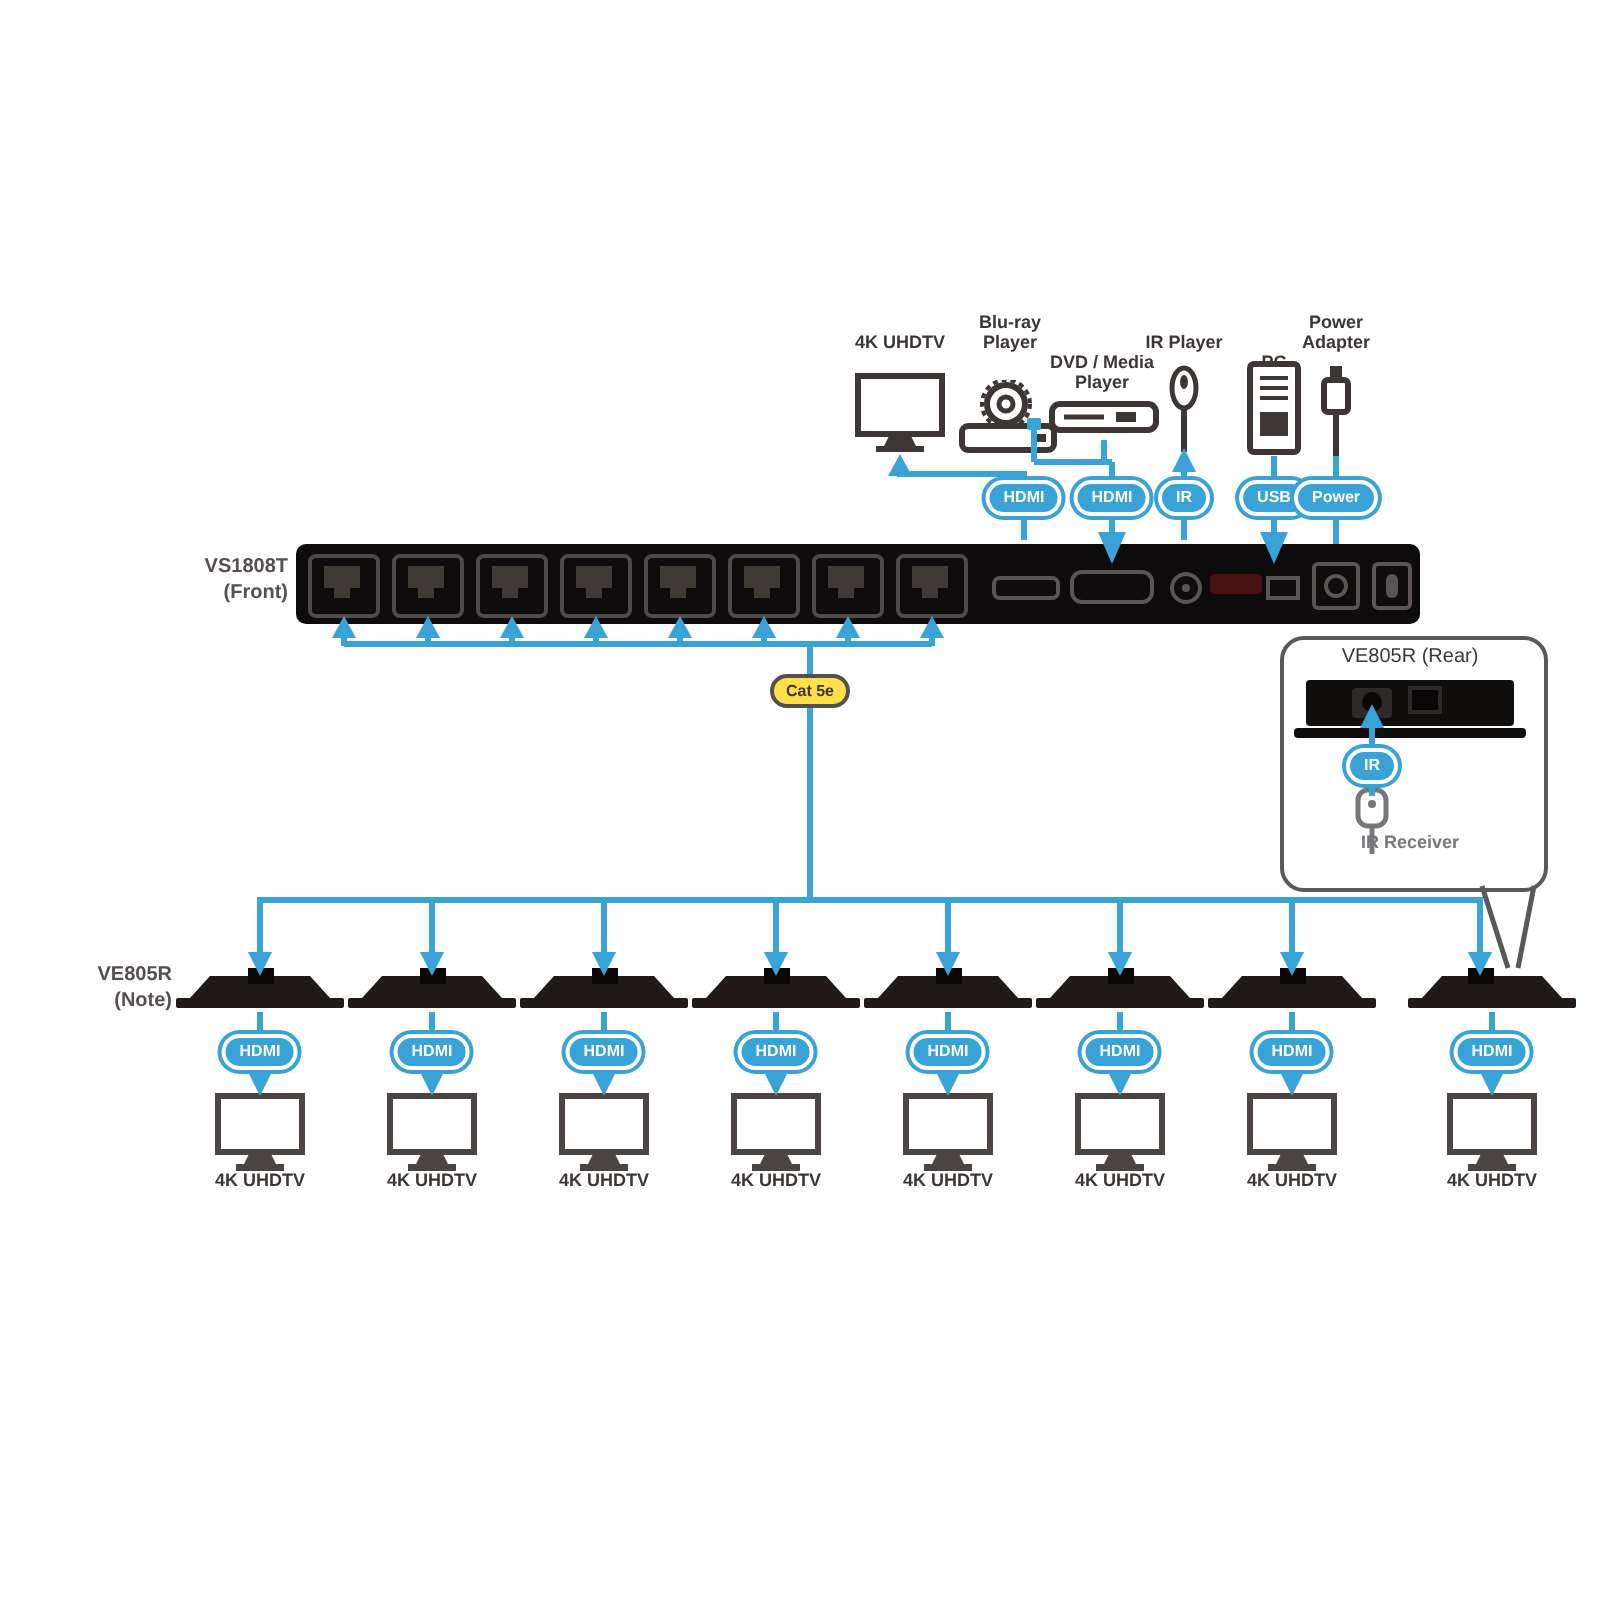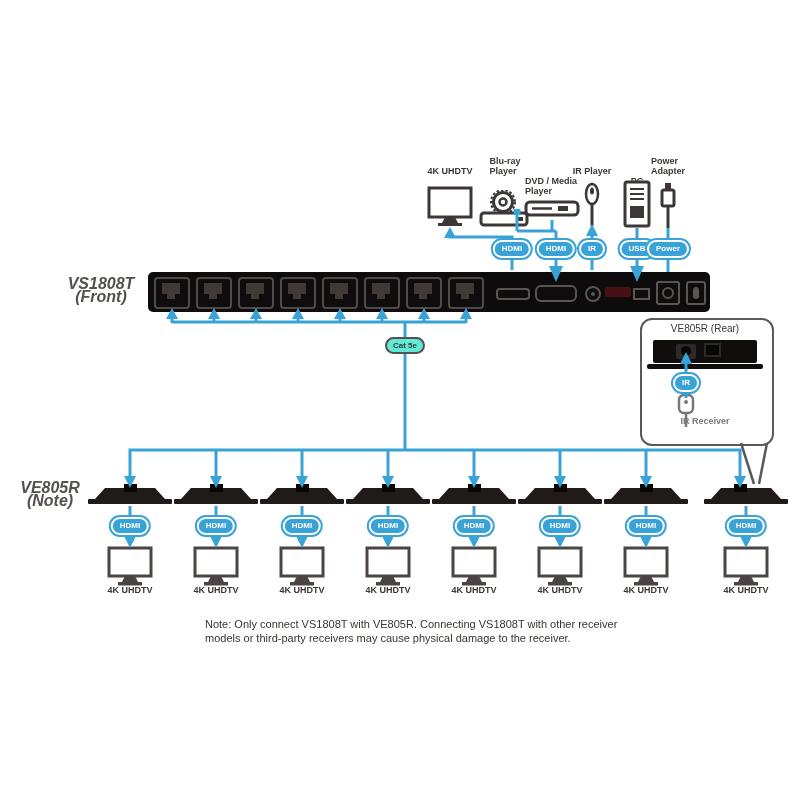--- a/index.html
+++ b/index.html
@@ -1,25 +1,25 @@
 <!DOCTYPE html>
 <html><head>
 <meta charset="utf-8">
 <style>
   html,body{margin:0;padding:0;}
   body{width:800px;height:800px;background:#fff;font-family:"Liberation Sans",sans-serif;}
   .stage{position:relative;width:800px;height:800px;background:#fff;overflow:hidden;}
   svg{display:block;}
   .wires{position:absolute;left:0;top:0;pointer-events:none;}
-  .toplabel{position:absolute;transform:translateX(-50%);text-align:left;font-size:9px;font-weight:bold;color:#3C3735;line-height:10px;white-space:nowrap;}
+  .toplabel{position:absolute;transform:translateX(-50%);text-align:center;font-size:9px;font-weight:bold;color:#3C3735;line-height:10px;white-space:nowrap;}
   .toplabel span{display:block;}
-  .sidelabel{position:absolute;text-align:center;font-size:16px;font-weight:bold;color:#55504D;line-height:13px;font-style:italic;}
+  .sidelabel{position:absolute;text-align:right;font-size:10px;font-weight:bold;color:#55504D;line-height:13px;}
   .sidelabel span{display:block;}
   .pill{position:absolute;transform:translateX(-50%);background:#39A3D7;color:#fff;font-size:8px;font-weight:bold;line-height:1;padding:3px 7px;border:2px solid #fff;border-radius:10px;box-shadow:0 0 0 2px #39A3D7;white-space:nowrap;z-index:6;}
-  .pill-plain{position:absolute;transform:translateX(-50%);background:#5eead4;color:#3C3735;font-size:8px;font-weight:bold;line-height:1;padding:2.5px 6px;border:2px solid #55504D;border-radius:9px;white-space:nowrap;z-index:6;text-align:center;}
+  .pill-plain{position:absolute;transform:translateX(-50%);background:#fde047;color:#3C3735;font-size:8px;font-weight:bold;line-height:1;padding:2.5px 6px;border:2px solid #55504D;border-radius:9px;white-space:nowrap;z-index:6;text-align:center;}
   .device{position:absolute;left:148px;top:272px;width:562px;height:40px;background:#0D0B0B;border-radius:5px;z-index:2;}
   .rj45{position:absolute;top:5px;width:32px;height:28px;background:#0E0C0C;border:2px solid #4F4A47;border-radius:4px;}
   .rj45::before{content:"";position:absolute;left:6px;top:4px;width:18px;height:11px;background:#403A37;}
   .rj45::after{content:"";position:absolute;left:11px;top:15px;width:8px;height:5px;background:#403A37;}
   .hdmi-s{position:absolute;left:348px;top:16px;width:30px;height:8px;background:#0E0C0C;border:2px solid #5A5552;border-radius:4px;}
   .hdmi-b{position:absolute;left:387px;top:13px;width:38px;height:13px;background:#0E0C0C;border:2px solid #5A5552;border-radius:6px;}
   .irjack{position:absolute;left:437px;top:14px;width:12px;height:12px;background:#0E0C0C;border:2px solid #5A5552;border-radius:50%;}
   .irjack::before{content:"";position:absolute;left:4px;top:4px;width:4px;height:4px;background:#5A5552;border-radius:50%;}
   .rs232{position:absolute;left:457px;top:15px;width:26px;height:10px;background:#471113;border-radius:2px;}
   .usb{position:absolute;left:485px;top:16px;width:13px;height:8px;background:#0E0C0C;border:2px solid #5A5552;}
@@ -293,18 +293,14 @@
   <div class="pill" style="left:686px;top:374px;">IR</div>
   <div class="pill" style="left:130px;top:517px;">HDMI</div>
   <div class="pill" style="left:216px;top:517px;">HDMI</div>
   <div class="pill" style="left:302px;top:517px;">HDMI</div>
   <div class="pill" style="left:388px;top:517px;">HDMI</div>
   <div class="pill" style="left:474px;top:517px;">HDMI</div>
   <div class="pill" style="left:560px;top:517px;">HDMI</div>
   <div class="pill" style="left:646px;top:517px;">HDMI</div>
   <div class="pill" style="left:746px;top:517px;">HDMI</div>
 
-  <div class="note">
-    <span>Note: Only connect VS1808T with VE805R. Connecting VS1808T with other receiver</span>
-    <span>models or third-party receivers may cause physical damage to the receiver.</span>
-  </div>
 
 </div>
 
 </body></html>

